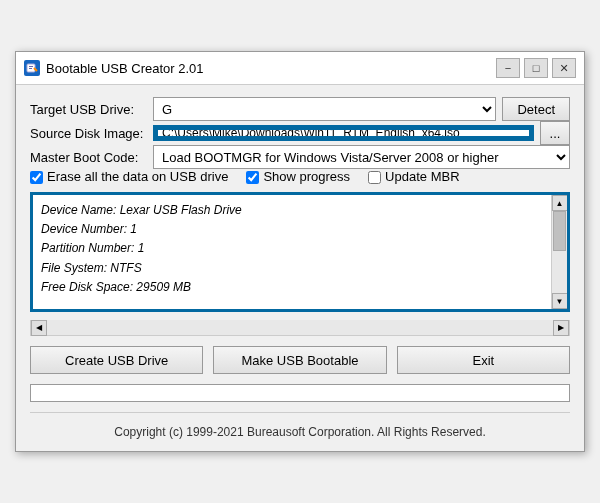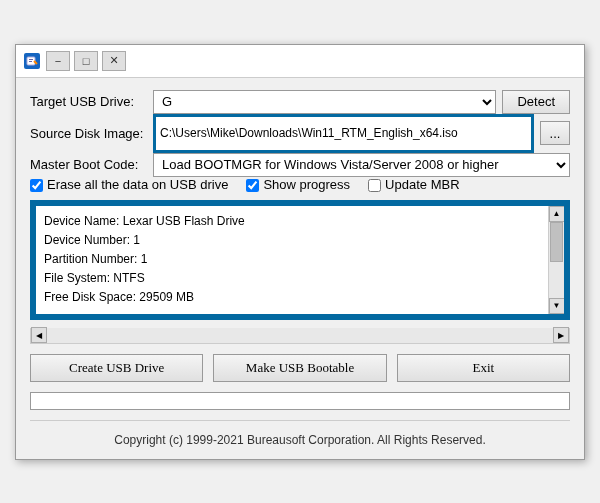--- a/index.html
+++ b/index.html
@@ -84,23 +84,23 @@
       flex: 1;
       height: 24px;
       background: #fff;
       border: 1px solid #999;
       font-size: 13px;
       padding: 0 4px;
       appearance: auto;
     }
     input[type="text"] {
       flex: 1;
-      height: 39px;
-      background: #fff;
-      border: 3px solid #0369a1;
+      height: 16px;
+      background: #fff;
+      border: 5px solid #0369a1;
       font-size: 12px;
       padding: 0 4px;
     }
     .btn {
       height: 24px;
       background: linear-gradient(to bottom, #f5f5f5, #e0e0e0);
       border: 1px solid #999;
       font-size: 13px;
       cursor: pointer;
       padding: 0 14px;
@@ -122,26 +122,27 @@
       align-items: flex-end;
       gap: 4px;
       cursor: pointer;
     }
     .checkbox-item input[type="checkbox"] {
       cursor: pointer;
       width: 13px;
       height: 13px;
     }
     .text-area-container {
-      border: 6px solid #0369a1;
+      border: 3px solid #0369a1;
       background: #fff;
       margin-bottom: 8px;
       position: relative;
       height: 120px;
       overflow: hidden;
+      font-style: italic;
     }
     .text-area-inner {
       padding: 6px 8px;
       font-size: 12px;
       line-height: 1.6;
       color: #000;
       height: 100%;
       overflow-y: scroll;
       padding-right: 18px;
     }
@@ -215,21 +216,20 @@
       gap: 10px;
       margin-bottom: 10px;
     }
     .action-btn {
       flex: 1;
       height: 28px;
       background: linear-gradient(to bottom, #f5f5f5, #e0e0e0);
       border: 1px solid #999;
       font-size: 13px;
       cursor: pointer;
-      font-family: Liberation Serif, serif;
     }
     .progress-bar-container {
       height: 18px;
       background: #fff;
       border: 1px solid #999;
       margin-bottom: 10px;
     }
     .copyright-row {
       text-align: center;
       font-size: 12px;
@@ -245,20 +245,21 @@
 
   <div class="title-bar">
     <div class="title-bar-icon">
       <svg viewBox="0 0 12 12" fill="none">
         <rect x="1" y="2" width="8" height="8" rx="1" fill="#fff" stroke="#aad" stroke-width="1"></rect>
         <rect x="3" y="4" width="4" height="1" fill="#66a"></rect>
         <rect x="3" y="6" width="3" height="1" fill="#66a"></rect>
         <path d="M8 6 L11 9" stroke="#f80" stroke-width="2"></path>
       </svg>
     </div>
+    <span class="title-text">Bootable USB Creator 2.01</span>
     <div class="title-buttons">
       <button class="title-btn">−</button>
       <button class="title-btn">□</button>
       <button class="title-btn close">✕</button>
     </div>
   </div>
 
   <div class="content">
 
     <div class="form-row">

